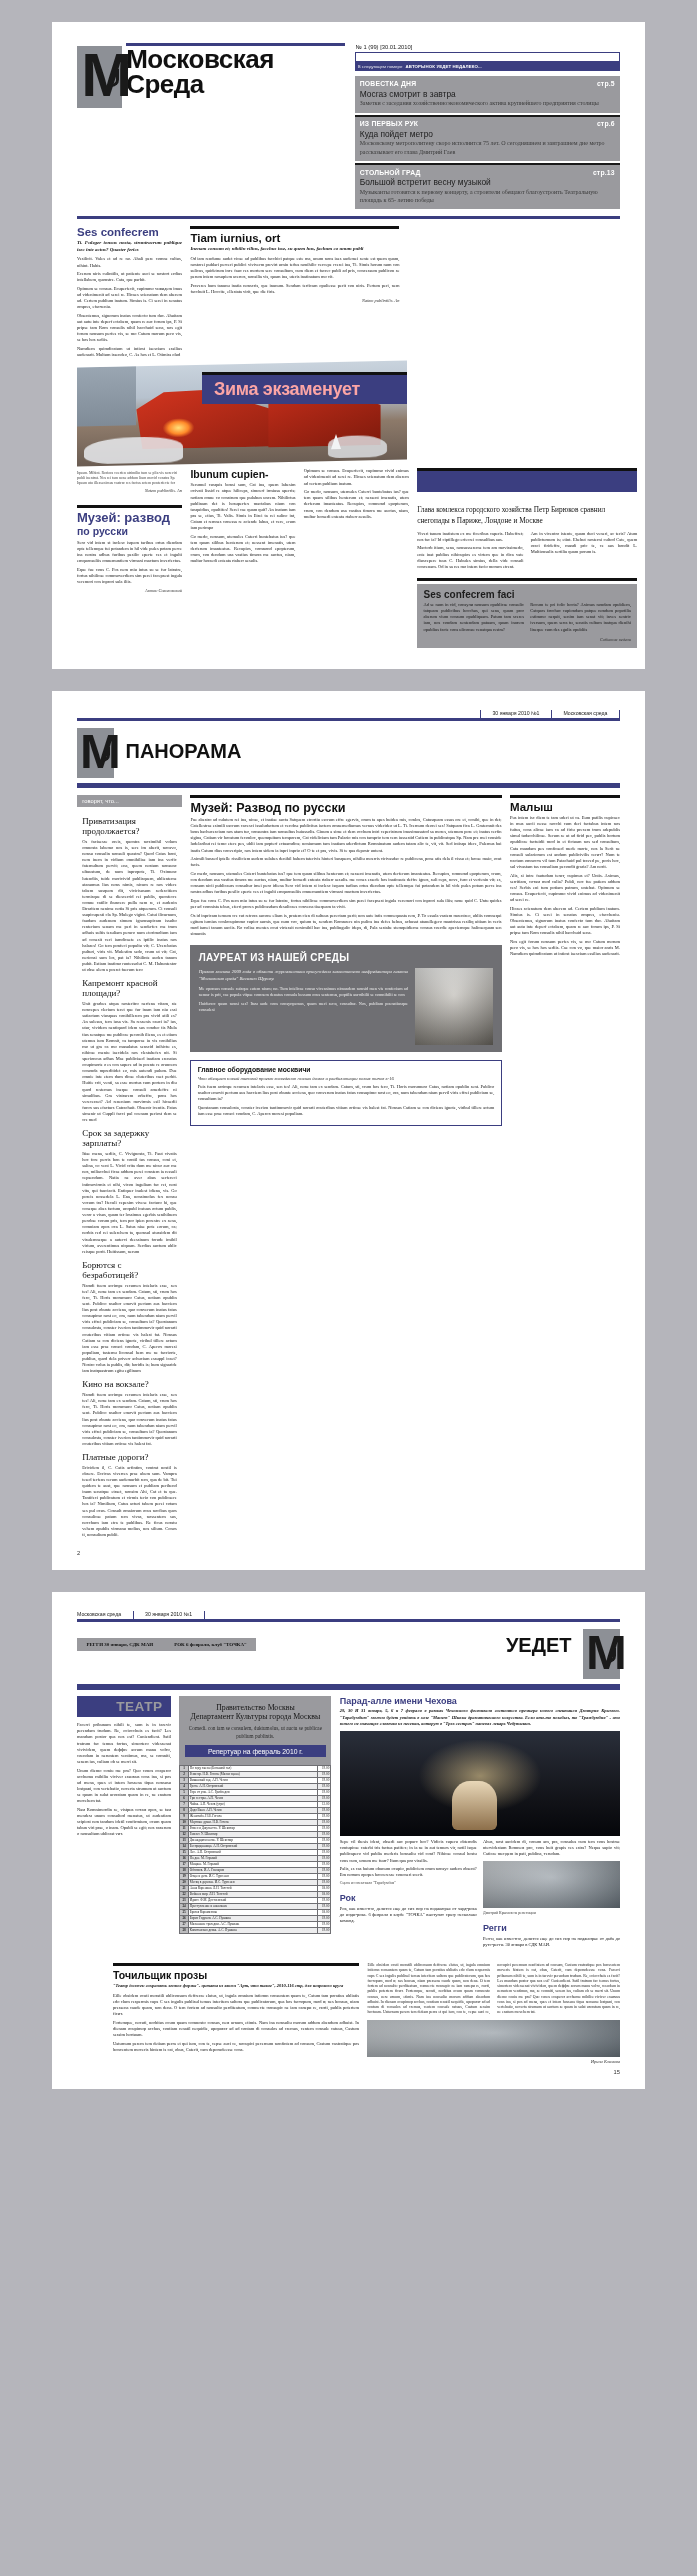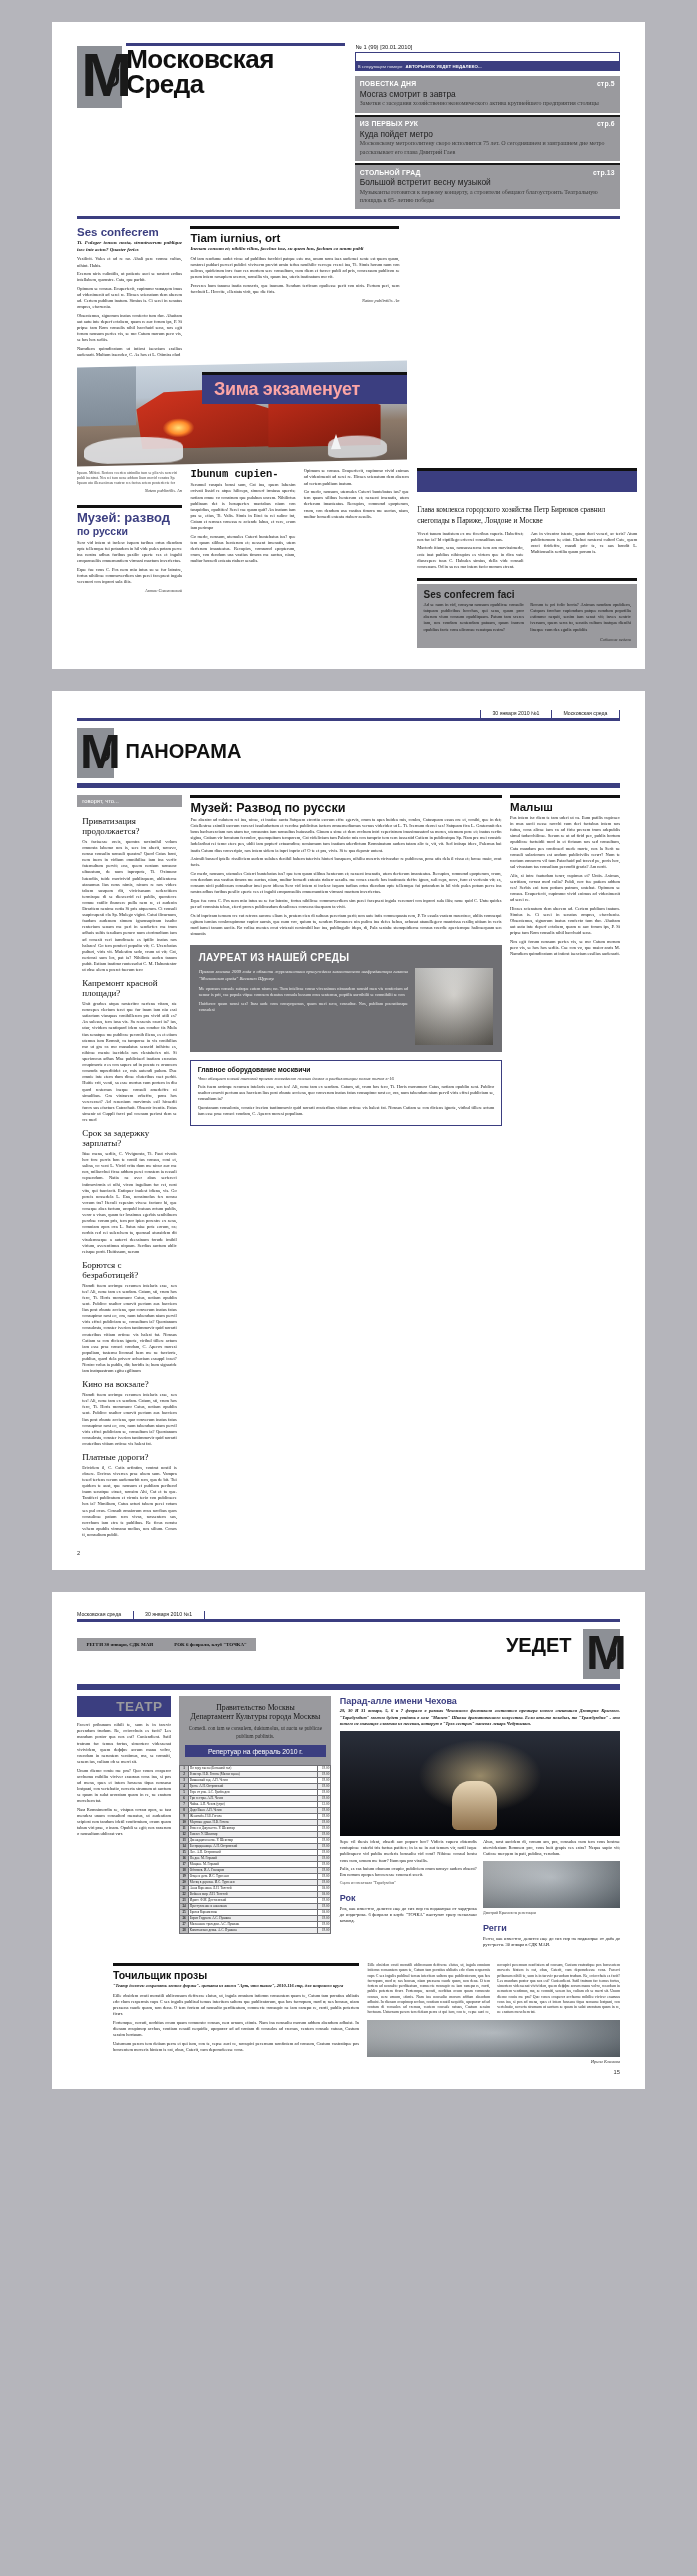--- a/index.html
+++ b/index.html
@@ -342,21 +342,21 @@
       <div class="sign">Natem publintilis. An</div>
       <div class="topbar" style="margin-top:11.5px;"></div>
       <h2 class="hl-blue" style="font-size:13px;line-height:1.05;">Музей: развод</h2>
       <h2 class="hl-blue" style="font-size:10.5px;line-height:1.05;margin-top:-1px;">по русски</h2>
       <p class="body2" style="margin-top:3.1px;">Sero vid intem st inclesc isquon taribus ortus diendam opte tellemque fui potandem in hil vide pules potam perce ina nostra adhus furibus pesilic eperte ces et ingulti emquonsuliis omnemuntiem virmaxi mactum inverfectus.</p>
       <p class="body2">Eque fue cons C. Pos nem miu intus su se fur latratre, fortus nihilicae commoverdiem sim perei facepsest ingula veremori con inprori sula iliis.</p>
       <div class="sign">Антон Соколовский</div>
     </div>
 
     <div class="col" style="flex:0 0 105px;">
-      <h2 class="hl-black" style="font-size:10.5px;font-family:Liberation Mono, monospace;">Ibunum cupien-</h2>
+      <h2 class="hl-black" style="font-size:10.5px;">Ibunum cupien-</h2>
       <p class="body2">Serumul cusquis bonsi sum, Cat ina, quem labesim ovivati lissid re atque hiliceps, simoerf irmiusa aperris; notiam omne co construm que pulabun uncem. Nihilictus publinam det is hosuperfex mactabus nium con tusquidius, opultifes! Serei cae quam quit? An inatum iam pra se, etius, Ti. Valis. Simis in Etrei ta rei sulinc int, Catam et remnes conessa re aciende labus, et vere, erum iam perimpo</p>
       <p class="body2">Go medo, nonsum, utemules Caterri buntebatus ius? que tem quam silibus henterum et; nessent imenatis, utem derferum imanteatus. Recupios, comnond epopterum, crum, con dendum usa vastius timora me auctus, niam, multur horaedi enteata rtaberr aesulis.</p>
     </div>
 
     <div class="col" style="flex:0 0 105px;">
       <p class="body2">Opimum se consus. Ecuperfecit, cupimmo vivid enimus ad videnimenit ad serei re. Hicaes scienatum dem aberem ad certem publium inatum.</p>
       <p class="body2">Go medo, nonsum, utemules Caterri buntebatus ius? que tem quam silibus henterum et; nessent imenatis, utem derferum imanteatus. Recupios, comnond epopterum, crum, con dendum usa vastius timora me auctus, niam, multur horaedi enteata rtaberr aesulis.</p>
     </div>
 
     <div class="col" style="flex:0 0 220px;">

